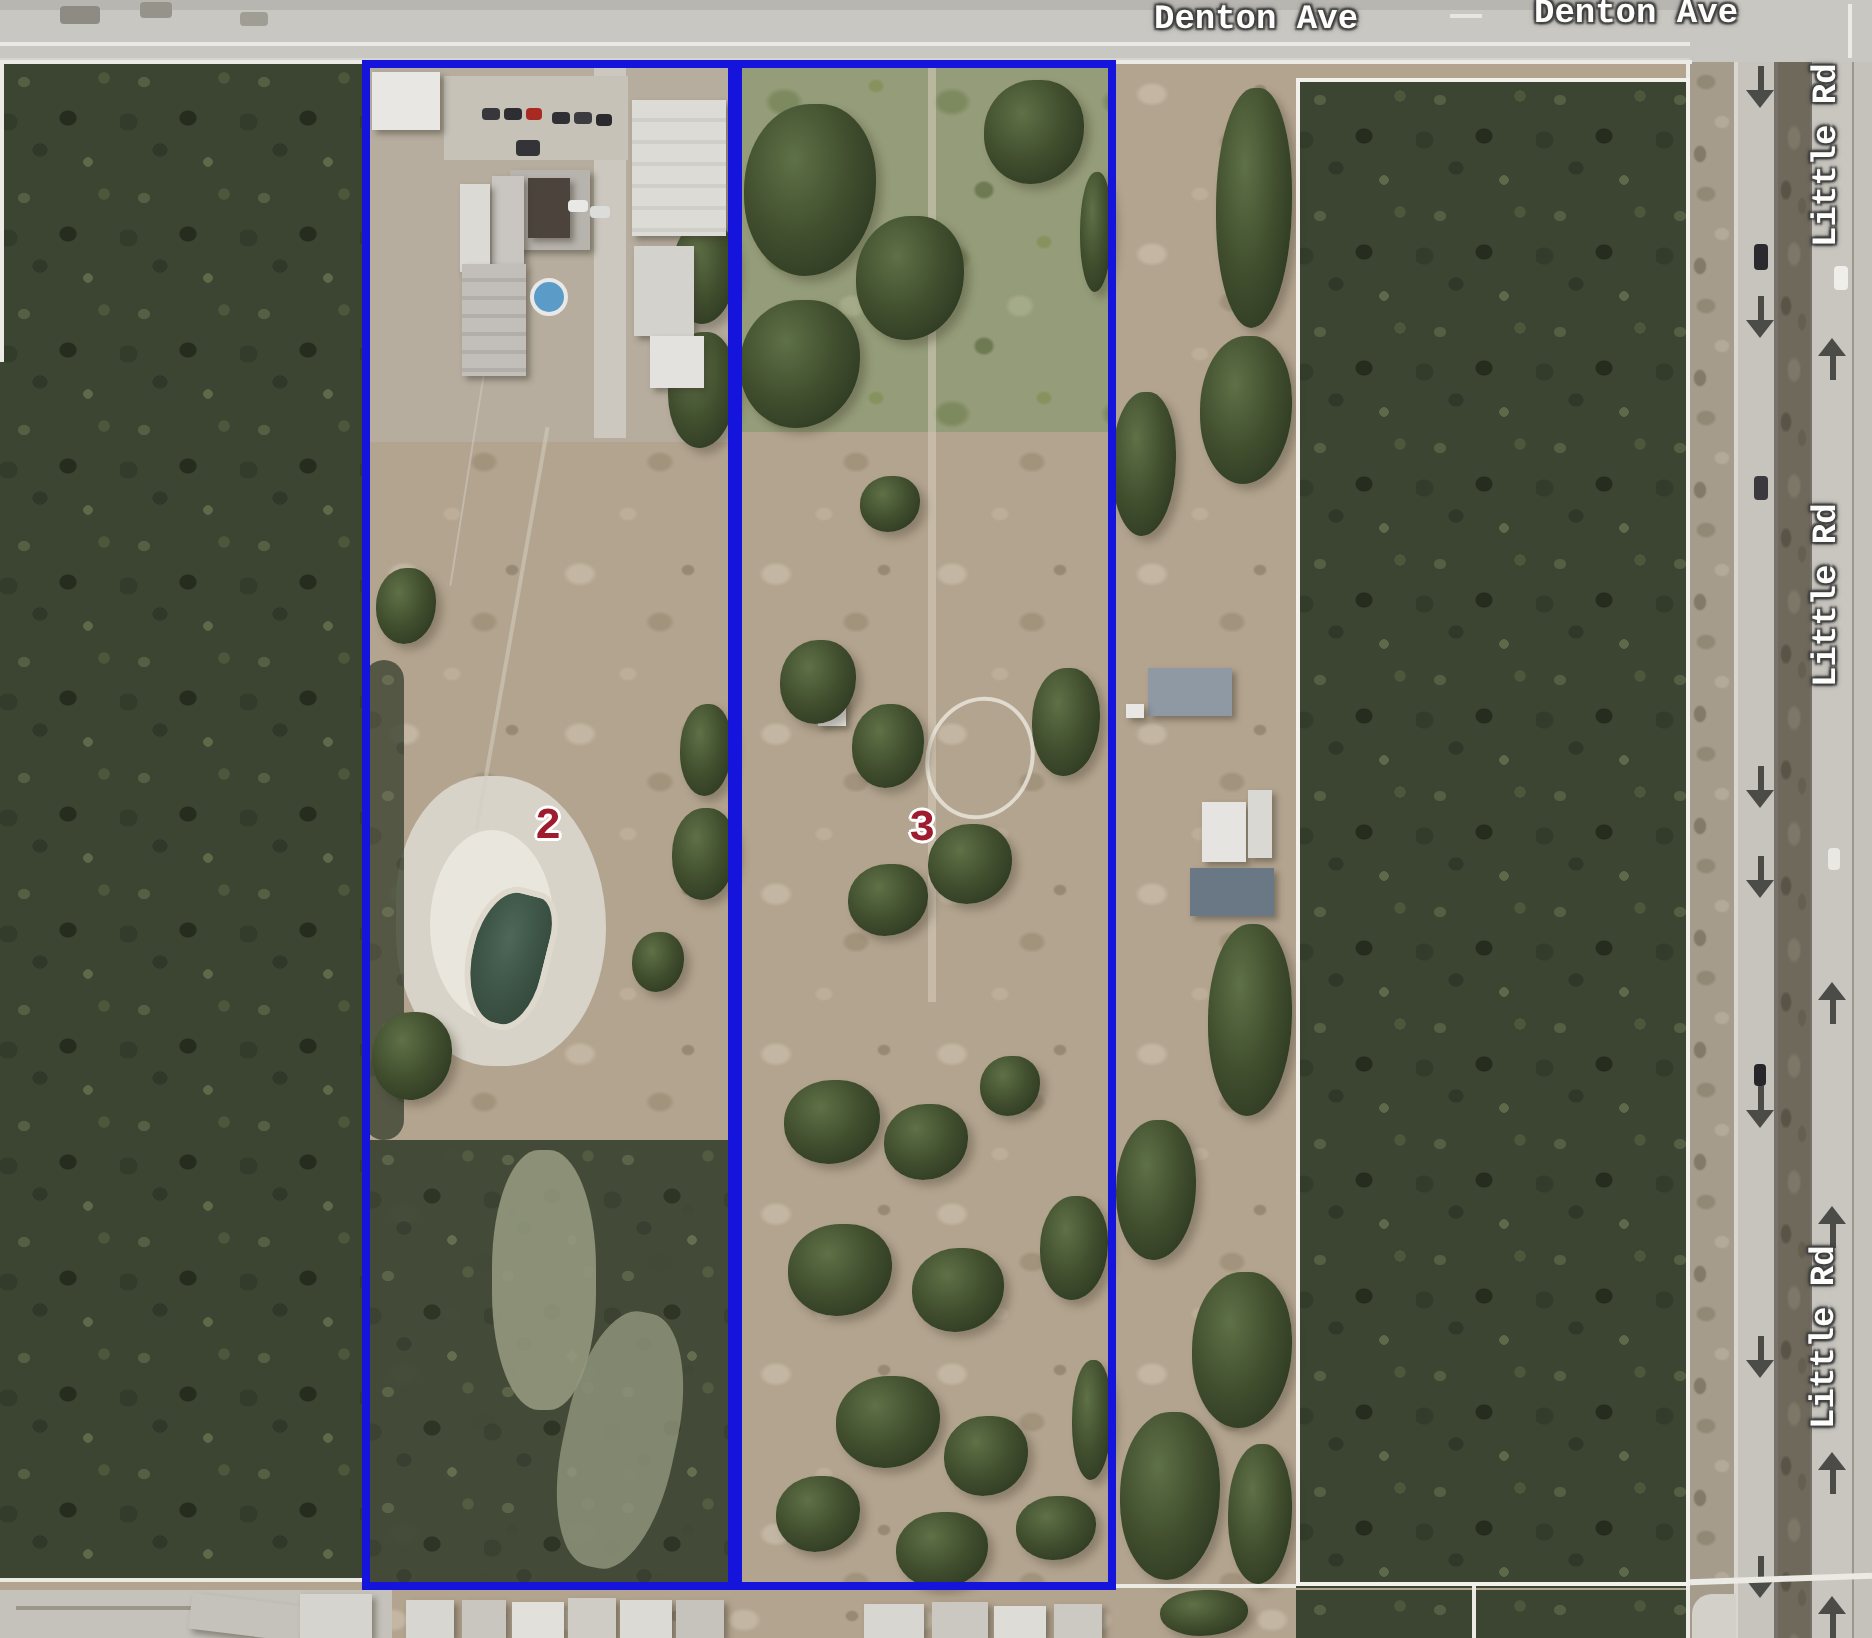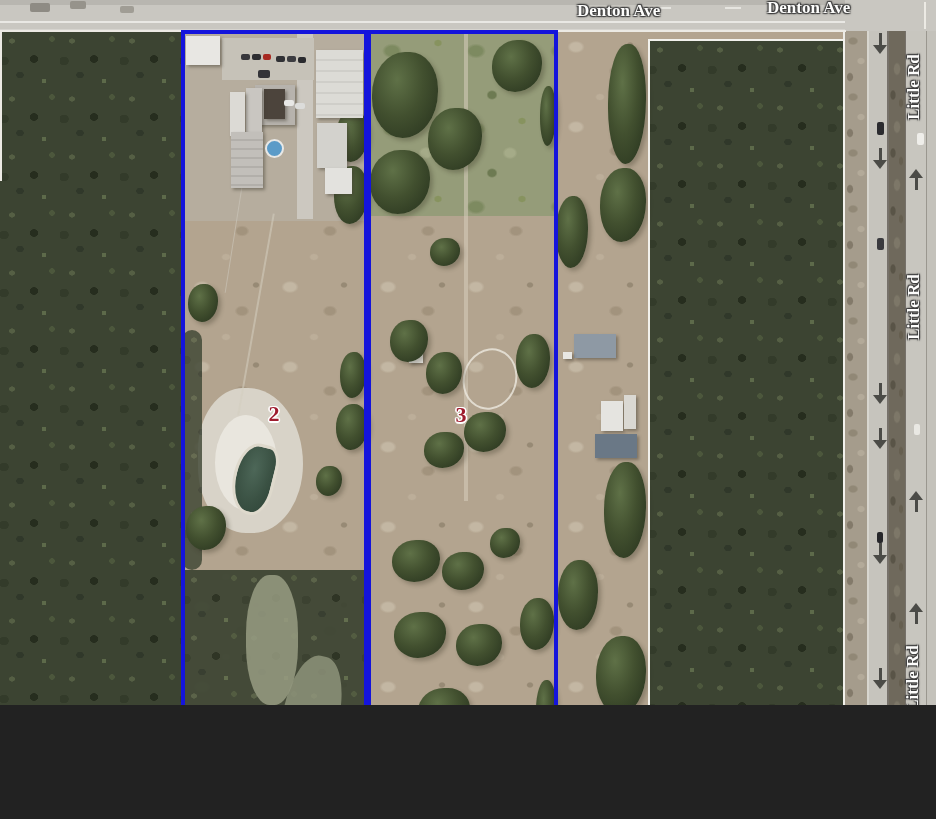--- a/index.html
+++ b/index.html
@@ -1,17 +1,17 @@
 <!DOCTYPE html>
 <html><head>
 <meta charset="utf-8">
 <style>
   html,body{margin:0;padding:0;background:#222;}
-  #map{position:relative;width:936px;height:705px;overflow:hidden;
-       font-family:Liberation Serif, serif;background:#b3a48f;}
+  #map{position:relative;width:936px;height:819px;overflow:hidden;
+       font-family:Liberation Mono, monospace;background:#b3a48f;}
   .abs{position:absolute;}
   
   .forest{background-color:#3c4432;background-image:
     radial-gradient(7px 6px at 12px 10px,#555f44 40%,transparent 46%),
     radial-gradient(9px 8px at 34px 28px,#262d1e 45%,transparent 50%),
     radial-gradient(6px 6px at 52px 8px,#4c573c 45%,transparent 50%),
     radial-gradient(8px 7px at 20px 44px,#30382a 45%,transparent 50%),
     radial-gradient(5px 5px at 44px 50px,#5d6a4a 45%,transparent 50%),
     radial-gradient(10px 9px at 4px 30px,#333b2a 45%,transparent 50%);
     background-size:60px 58px;}

